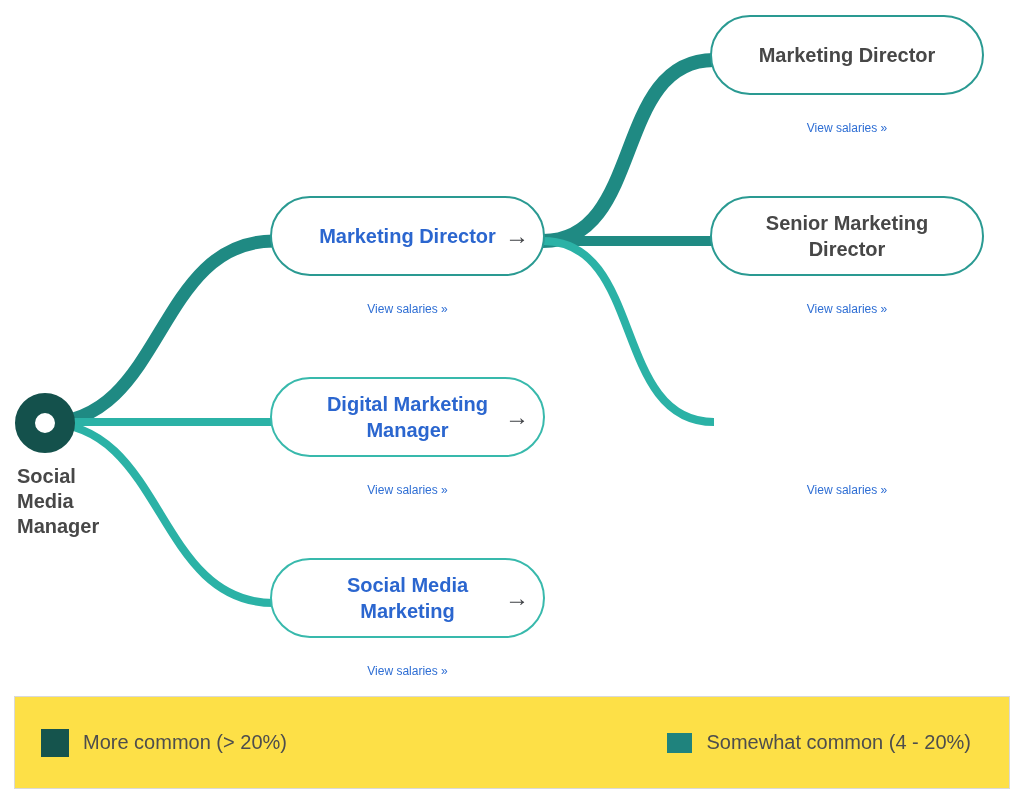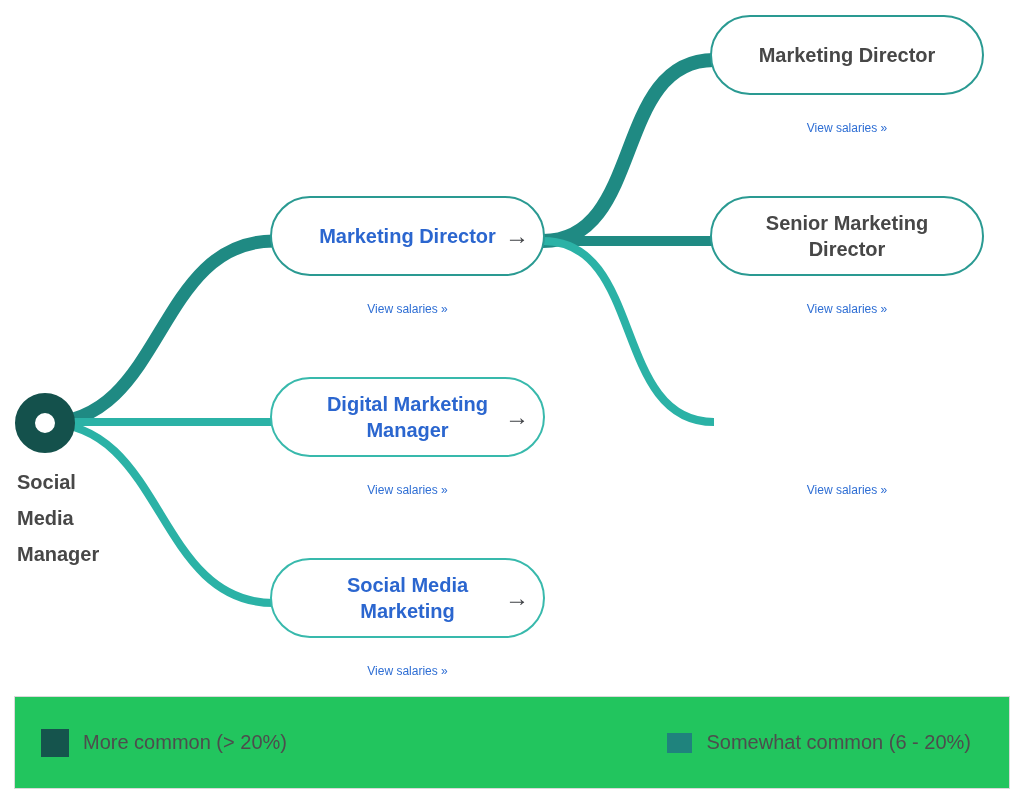--- a/index.html
+++ b/index.html
@@ -5,21 +5,21 @@
   html,body{margin:0;padding:0;background:#fff;}
   .stage{
     position:relative;width:1024px;height:806px;background:#fff;overflow:hidden;
     font-family:"Liberation Sans",sans-serif;
   }
   .stage svg{position:absolute;left:0;top:0;}
   .edge{fill:none;}
   .root-ring{fill:#fff;stroke:var(--root-ring);stroke-width:20;}
   .root-label{
     position:absolute;left:17px;top:464px;width:108px;
-    font-size:20px;font-weight:700;color:var(--dark-text);line-height:36px;
+    font-size:20px;font-weight:700;color:var(--dark-text);line-height:25px;
   }
   .node{
     position:absolute;height:80px;background:#fff;border-radius:46px;
     display:flex;align-items:center;justify-content:center;box-sizing:border-box;
     cursor:pointer;
   }
   .col1{left:270px;width:275px;}
   .col2{left:710px;width:274px;}
   .border-strong{border:2px solid var(--node-border-strong);}
   .border-light{border:2px solid var(--node-border-light);align-items:center;}
@@ -32,21 +32,21 @@
   .arrow{
     position:absolute;right:14px;top:50%;transform:translateY(-50%);
     font-size:24px;color:var(--arrow);font-weight:400;
   }
   .view-link{
     position:absolute;display:block;text-align:center;
     font-size:12px;color:var(--link-blue);text-decoration:none;cursor:pointer;
   }
   .legend{
     position:absolute;left:14px;right:14px;top:696px;height:93px;
-    border:1px solid #d9d9d9;box-sizing:border-box;background:#22c55e;
+    border:1px solid #d9d9d9;box-sizing:border-box;background:#fde047;
     display:flex;align-items:center;justify-content:space-between;
     padding:0 38px 0 26px;
   }
   .legend-item{display:flex;align-items:center;}
   .legend-label{font-size:20px;color:var(--legend-text);margin-left:14px;white-space:nowrap;}
   .swatch{display:inline-block;}
   .swatch-0{width:28px;height:28px;}
   .swatch-1{width:25px;height:20px;}
   .swatch-2{width:30px;height:12px;}
 </style>
@@ -97,17 +97,17 @@
 
   <a class="view-link" style="top:483px;left:710px;width:274px">View salaries »</a>
 
   <div class="legend">
     <div class="legend-item">
       <span class="swatch swatch-0" style="background: rgb(21, 84, 77);"></span>
       <span class="legend-label">More common (&gt; 20%)</span>
     </div>
     <div class="legend-item">
       <span class="swatch swatch-1" style="background: rgb(31, 131, 125);"></span>
-      <span class="legend-label">Somewhat common (6 - 20%)</span>
+      <span class="legend-label">Somewhat common (4 - 20%)</span>
     </div>
   </div>
 
 </div>
 
 </body></html>

